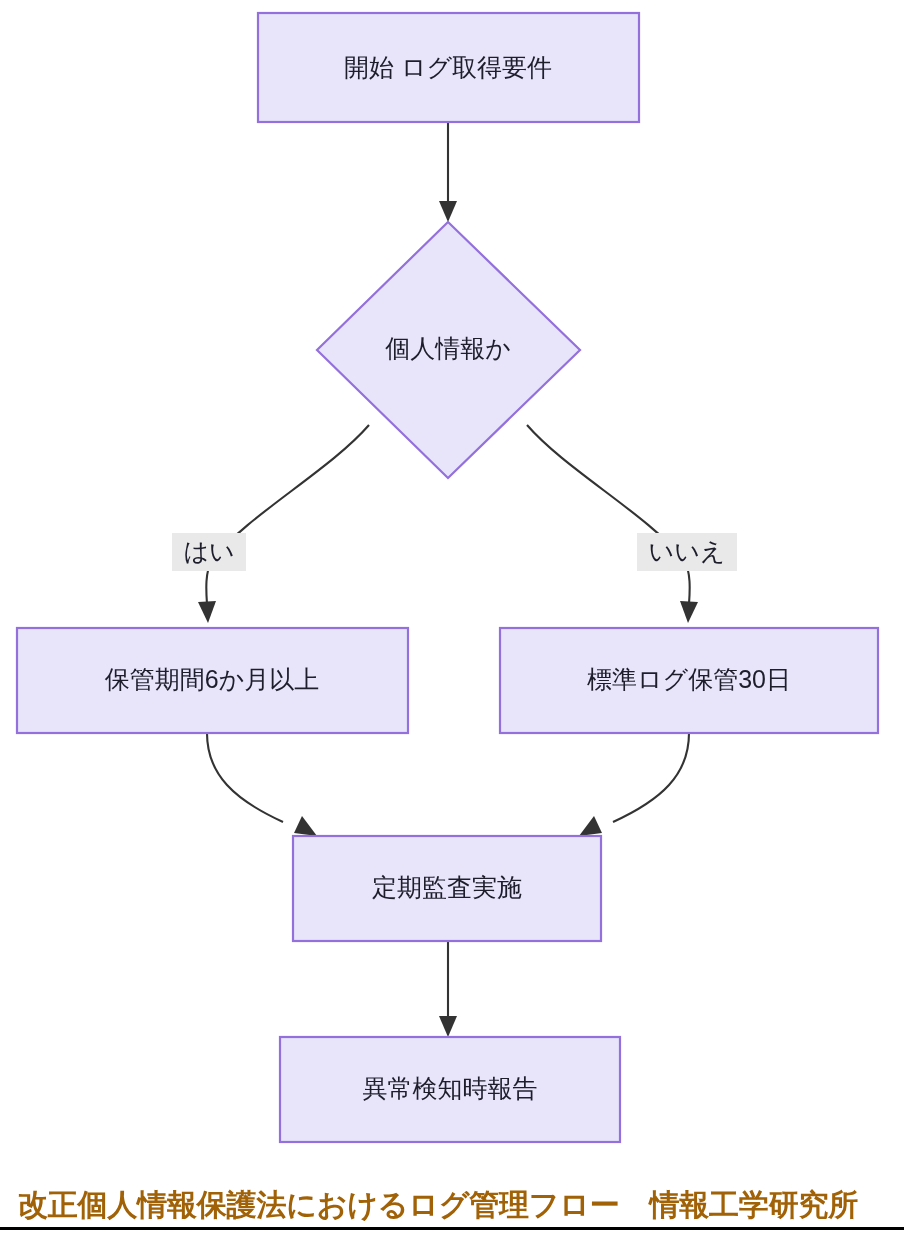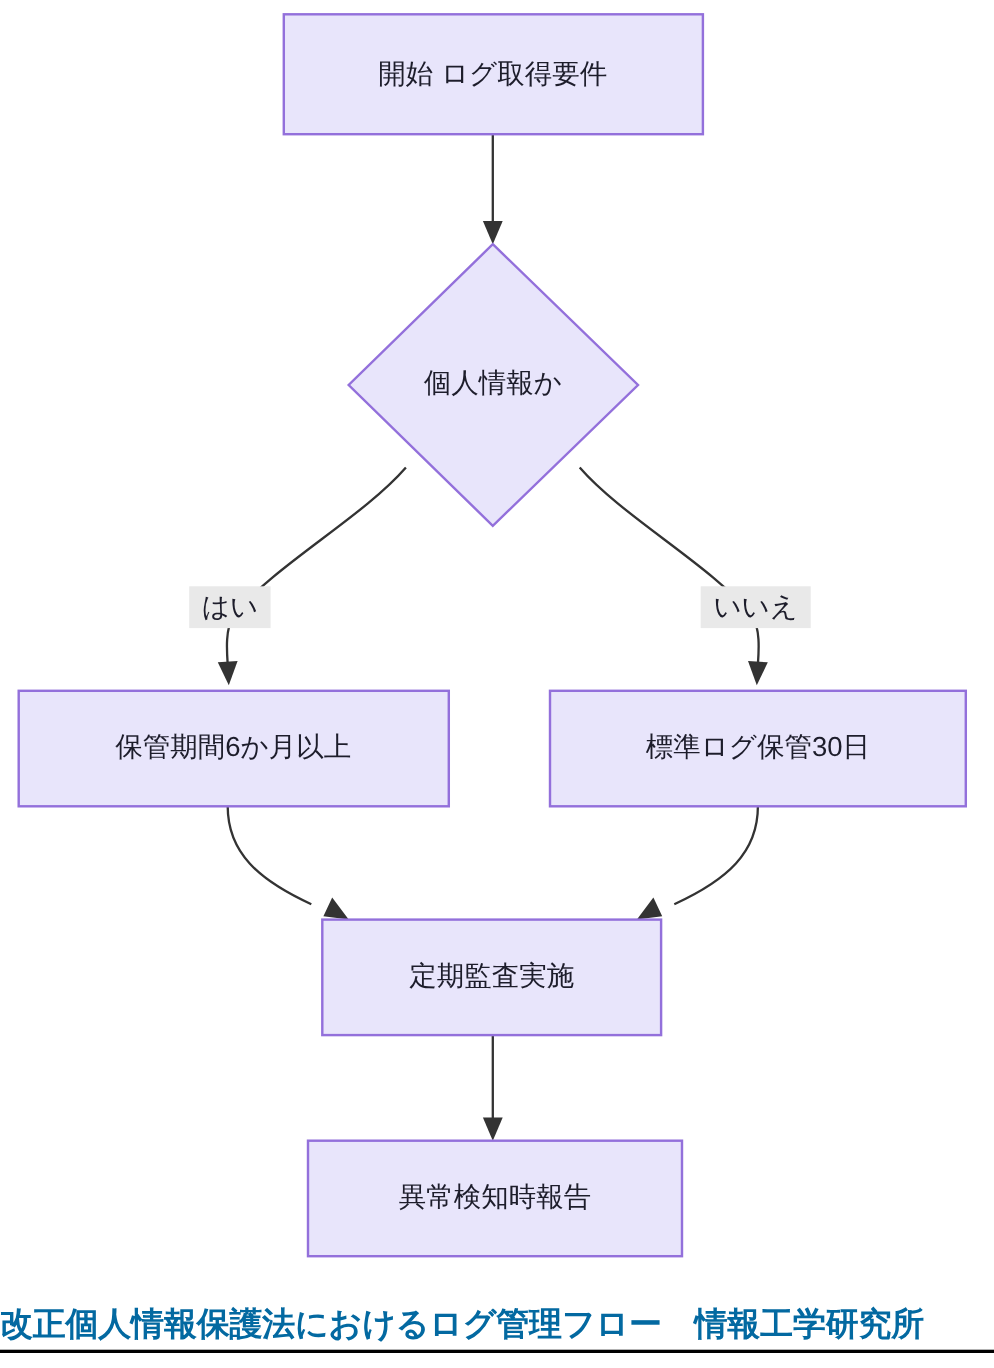--- a/index.html
+++ b/index.html
@@ -64,24 +64,24 @@
     left: 0;
     top: 1186px;
     width: 904px;
     height: 58px;
     box-sizing: border-box;
   }
   .caption-text {
     font-family: "Liberation Sans", "DejaVu Sans", sans-serif;
     font-size: 30px;
     font-weight: bold;
-    color: #0369a1;
+    color: #a16207;
     white-space: nowrap;
     line-height: 38px;
-    padding-left: 0;
+    padding-left: 18px;
     letter-spacing: -0.2px;
   }
   .caption-rule {
     position: absolute;
     left: 0;
     bottom: 14px;
     width: 904px;
     height: 3px;
     background: #000000;
   }

